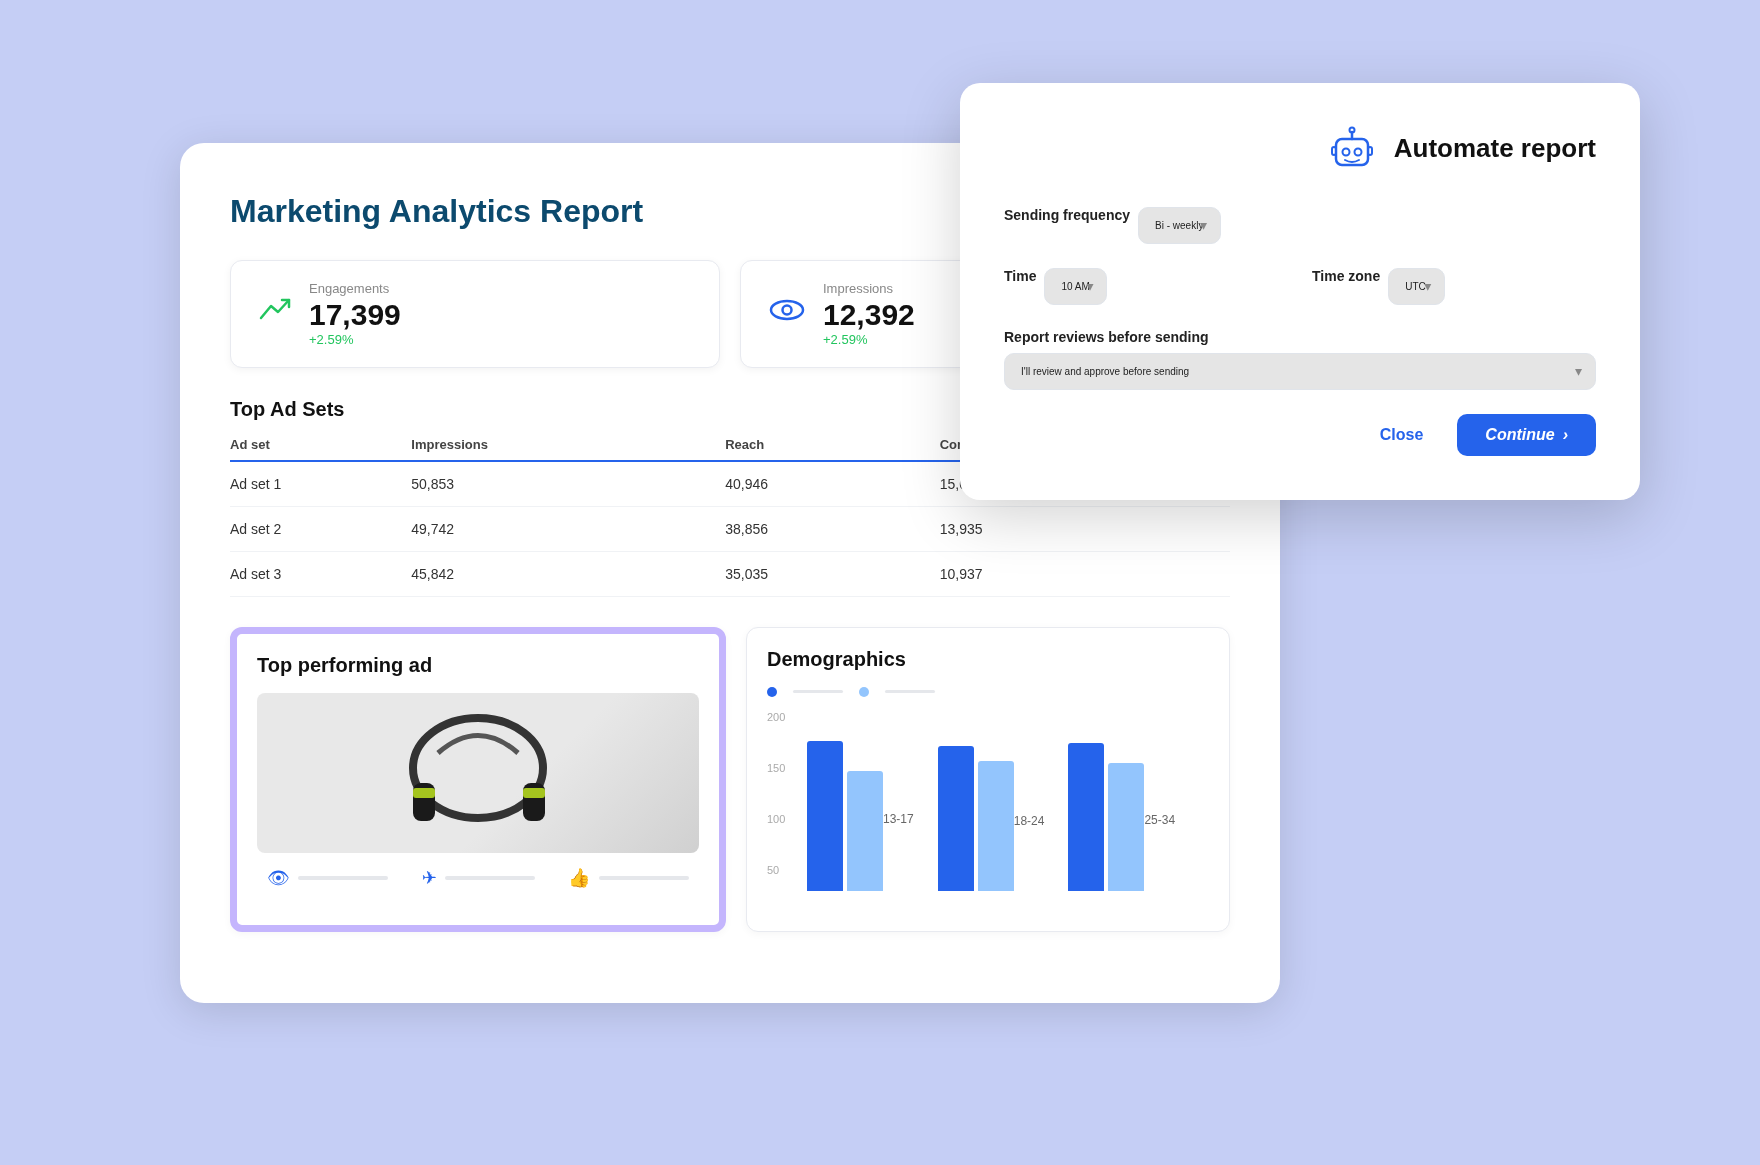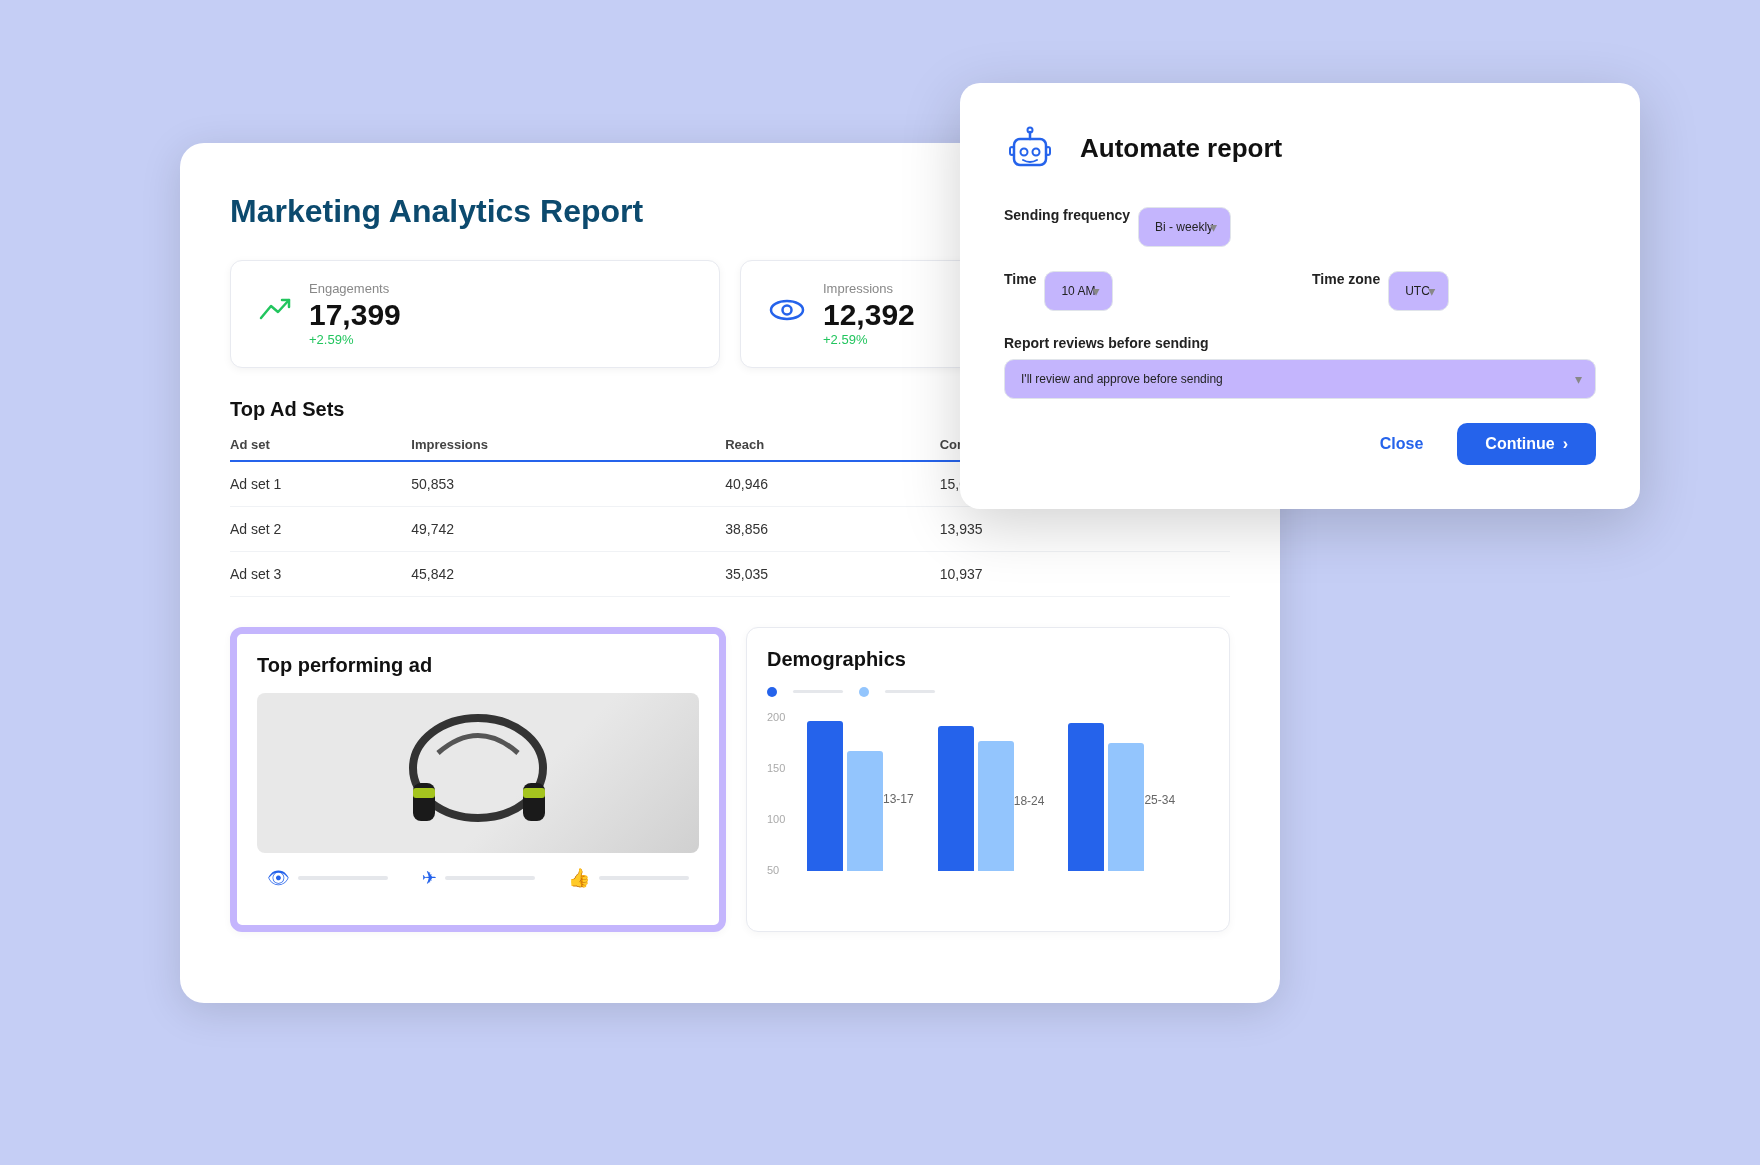--- a/index.html
+++ b/index.html
@@ -200,22 +200,23 @@
       height: auto;
       background: #fff;
       border-radius: 20px;
       box-shadow: 0 16px 60px rgba(0,0,0,0.18);
       padding: 40px 44px 44px 44px;
       z-index: 10;
     }
     .modal-header {
       display: flex;
       align-items: center;
-      gap: 24px;
+      gap: 16px;
       margin-bottom: 32px;
+      justify-content: flex-end;
     }
     .robot-icon {
       width: 52px;
       height: 52px;
       display: flex;
       align-items: center;
       justify-content: center;
     }
     .modal-title {
       font-size: 26px;
@@ -236,23 +237,23 @@
     .form-label {
       font-size: 14px;
       font-weight: 600;
       color: #222;
     }
     .form-select {
       width: 100%;
       padding: 12px 16px;
       border: 1.5px solid #e0e4ea;
       border-radius: 10px;
-      font-size: 12px;
+      font-size: 10px;
       color: #222;
-      background: #c4b5fd;
+      background: #e5e5e5;
       appearance: none;
       -webkit-appearance: none;
       cursor: pointer;
       position: relative;
     }
     .select-wrapper {
       position: relative;
     }
     .select-wrapper::after {
       content: '▾';
@@ -291,20 +292,21 @@
       color: #fff;
       border: none;
       border-radius: 10px;
       font-size: 16px;
       font-weight: 600;
       padding: 12px 28px;
       cursor: pointer;
       display: flex;
       align-items: center;
       gap: 8px;
+      font-style: italic;
     }
   </style>
 </head>
 <body>
 
 <div class="scene">
 
   <div class="report-card">
     <h1 class="report-title">Marketing Analytics Report</h1>
 
@@ -407,21 +409,21 @@
       </div>
 
       <div class="demographics-section">
         <h2 class="section-title">Demographics</h2>
         <div class="demo-legend">
           <span class="legend-dot dark"></span>
           <div class="legend-bar-line"></div>
           <span class="legend-dot light"></span>
           <div class="legend-bar-line"></div>
         </div>
-        <div style="display:flex; gap:8px; align-items:flex-start; height:200px; padding: 10px 0 0 30px; position:relative;">
+        <div style="display:flex; gap:8px; align-items:center; height:200px; padding: 10px 0 0 30px; position:relative;">
 
           <div style="position:absolute; left:0; top:0; height:165px; display:flex; flex-direction:column; justify-content:space-between;">
             <span class="y-label">200</span>
             <span class="y-label">150</span>
             <span class="y-label">100</span>
             <span class="y-label">50</span>
           </div>
 
           <div style="display:flex; gap:24px; align-items:flex-end; margin-left:10px;">
             <div class="bar-group">

